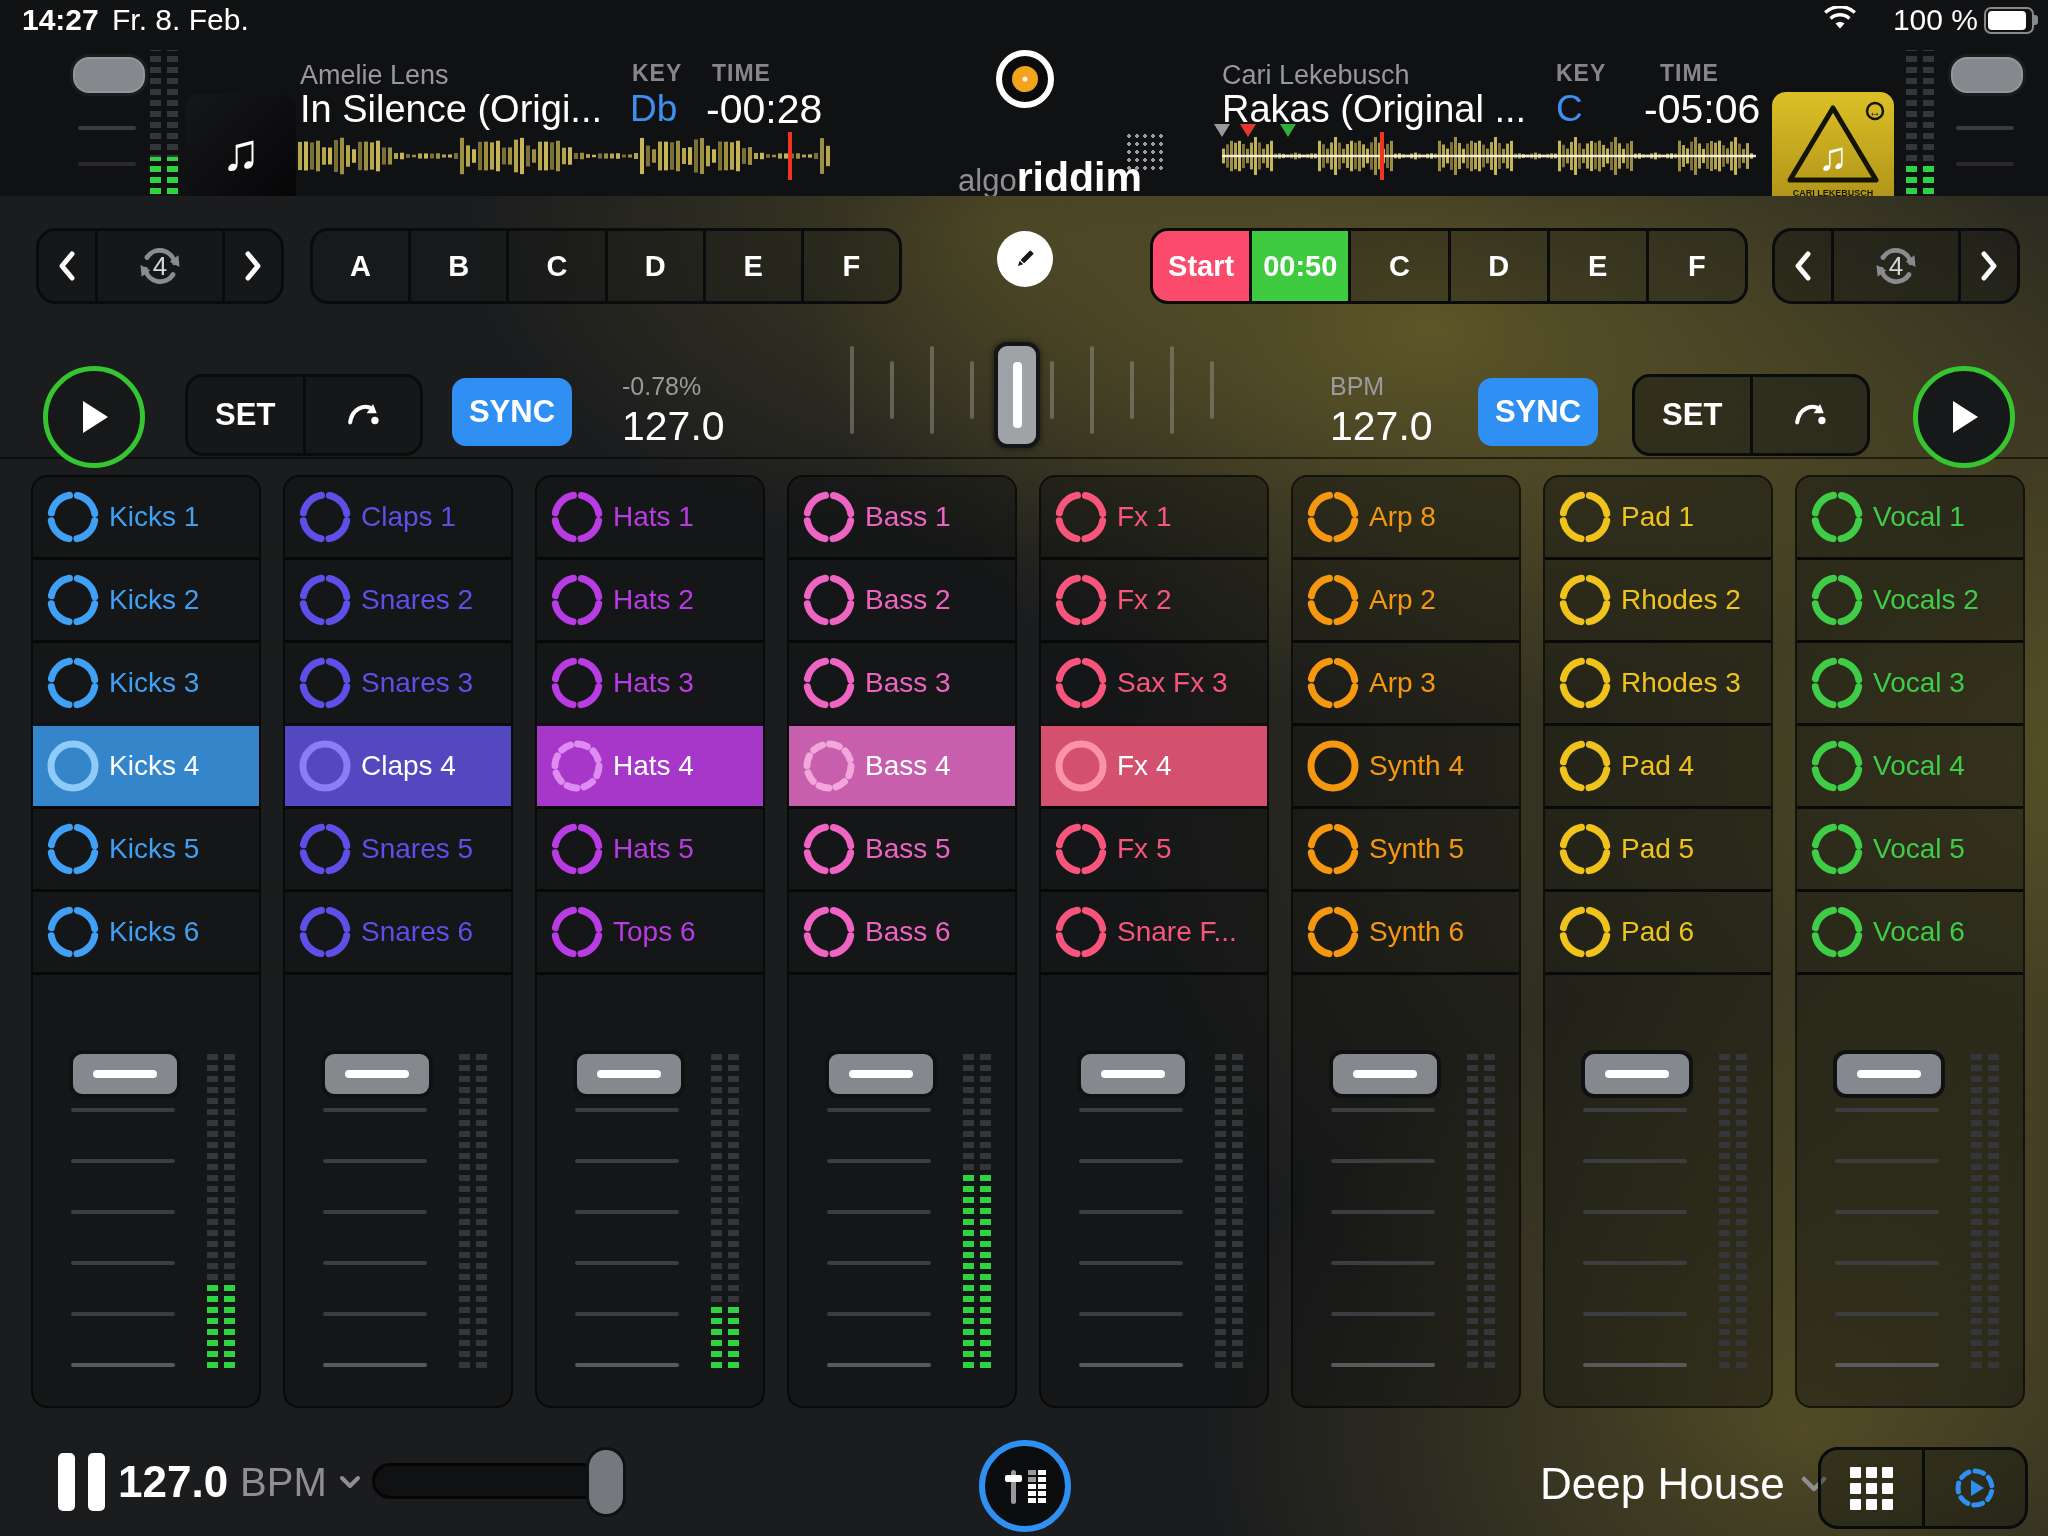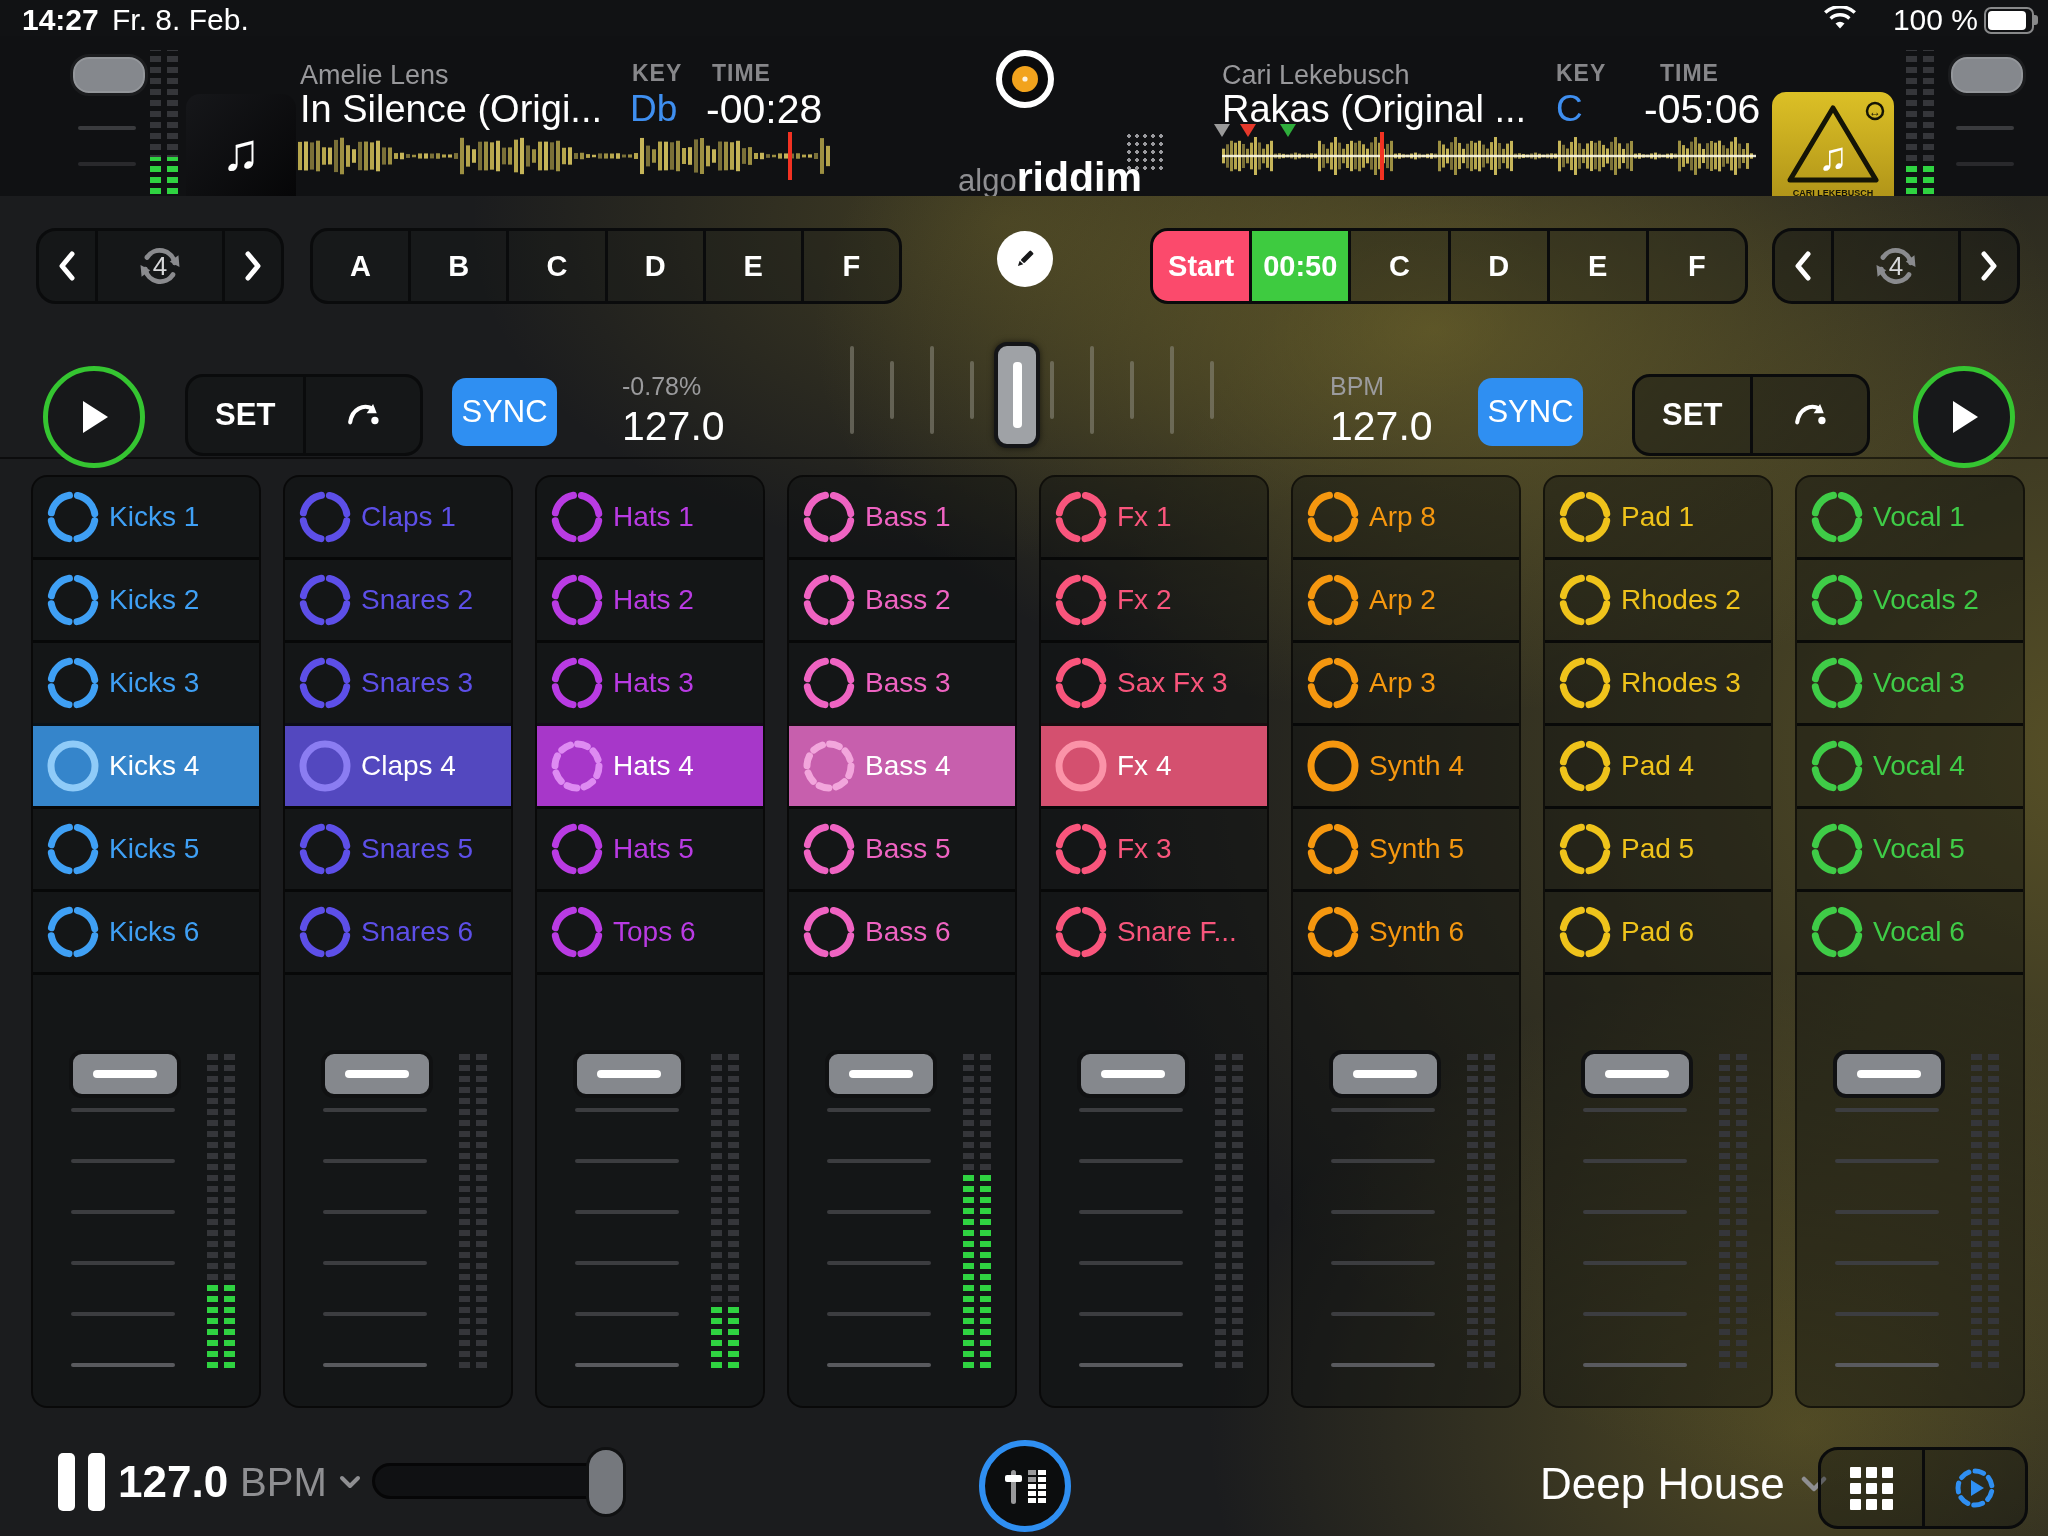--- a/index.html
+++ b/index.html
@@ -53,21 +53,21 @@
   .grp{border:3px solid #0a0b0c;border-radius:20px;background:rgba(16,17,18,.45);display:flex;}
   .grp > div{display:flex;align-items:center;justify-content:center;}
   .grp .divl{border-left:3px solid #0a0b0c;align-self:stretch;}
   .seg{border:3px solid #0a0b0c;border-radius:18px;background:rgba(18,19,20,.30);display:flex;overflow:hidden;}
   .seg .cell{flex:1;display:flex;align-items:center;justify-content:center;border-left:3px solid #0a0b0c;color:#fff;font-size:29px;font-weight:600;}
   .seg .cell:first-child{border-left:none;}
   .pencil-btn{width:56px;height:56px;border-radius:50%;background:#fff;display:flex;align-items:center;justify-content:center;}
 
   
   .play-btn{width:92px;height:92px;border-radius:50%;background:#17181a;border:5px solid #35c531;display:flex;align-items:center;justify-content:center;}
-  .sync-btn{width:105px;height:68px;border-radius:14px;background:#2f8ff2;color:#fff;font-size:31px;font-weight:400;display:flex;align-items:center;justify-content:center;}
+  .sync-btn{width:120px;height:68px;border-radius:14px;background:#2f8ff2;color:#fff;font-size:31px;font-weight:700;display:flex;align-items:center;justify-content:center;}
   .readout .pct{font-size:25px;color:#9b9b9d;}
   .readout .big{font-size:41px;color:#fff;margin-top:2px;}
   .ptick{width:4px;background:#8e8d7f;opacity:.55;border-radius:2px;}
   .phandle{width:38px;height:98px;background:#9fa2a6;border:4px solid #141517;border-radius:13px;display:flex;align-items:center;justify-content:center;box-shadow:0 0 6px rgba(0,0,0,.6);}
   .phandle .line{width:9px;height:66px;background:#fff;border-radius:4px;}
 
   
   .gcol{position:absolute;top:279px;width:230px;height:933px;background:rgba(13,14,15,.42);border:2px solid rgba(0,0,0,.55);border-radius:16px;overflow:hidden;box-sizing:border-box;}
   .prow{position:relative;height:83px;border-top:3px solid rgba(6,7,7,.9);box-sizing:border-box;display:flex;align-items:center;}
   .prow.first{height:80px;border-top:none;}
@@ -797,21 +797,21 @@
           <div class="prow" style="background: rgb(212, 80, 111);">
             <svg width="56" height="56">
               <circle cx="28" cy="28" r="22" fill="none" stroke="#fb93a8" stroke-width="7"></circle>
             </svg>
             <span class="plabel" style="color: rgb(255, 255, 255);">Fx 4</span>
           </div>
           <div class="prow">
             <svg width="56" height="56">
               <circle cx="28" cy="28" r="22" fill="none" stroke="#f9557c" stroke-width="7" stroke-dasharray="26.5 8.05" transform="rotate(10 28 28)" stroke-linecap="round"></circle>
             </svg>
-            <span class="plabel" style="color: rgb(249, 85, 124);">Fx 3</span>
+            <span class="plabel" style="color: rgb(249, 85, 124);">Fx 5</span>
           </div>
           <div class="prow">
             <svg width="56" height="56">
               <circle cx="28" cy="28" r="22" fill="none" stroke="#f9557c" stroke-width="7" stroke-dasharray="26.5 8.05" transform="rotate(10 28 28)" stroke-linecap="round"></circle>
             </svg>
             <span class="plabel" style="color: rgb(249, 85, 124);">Snare F...</span>
           </div>
           <div class="fzone">
             <div class="ftick" style="top: 133px;"></div>
             <div class="ftick" style="top: 184px;"></div>

